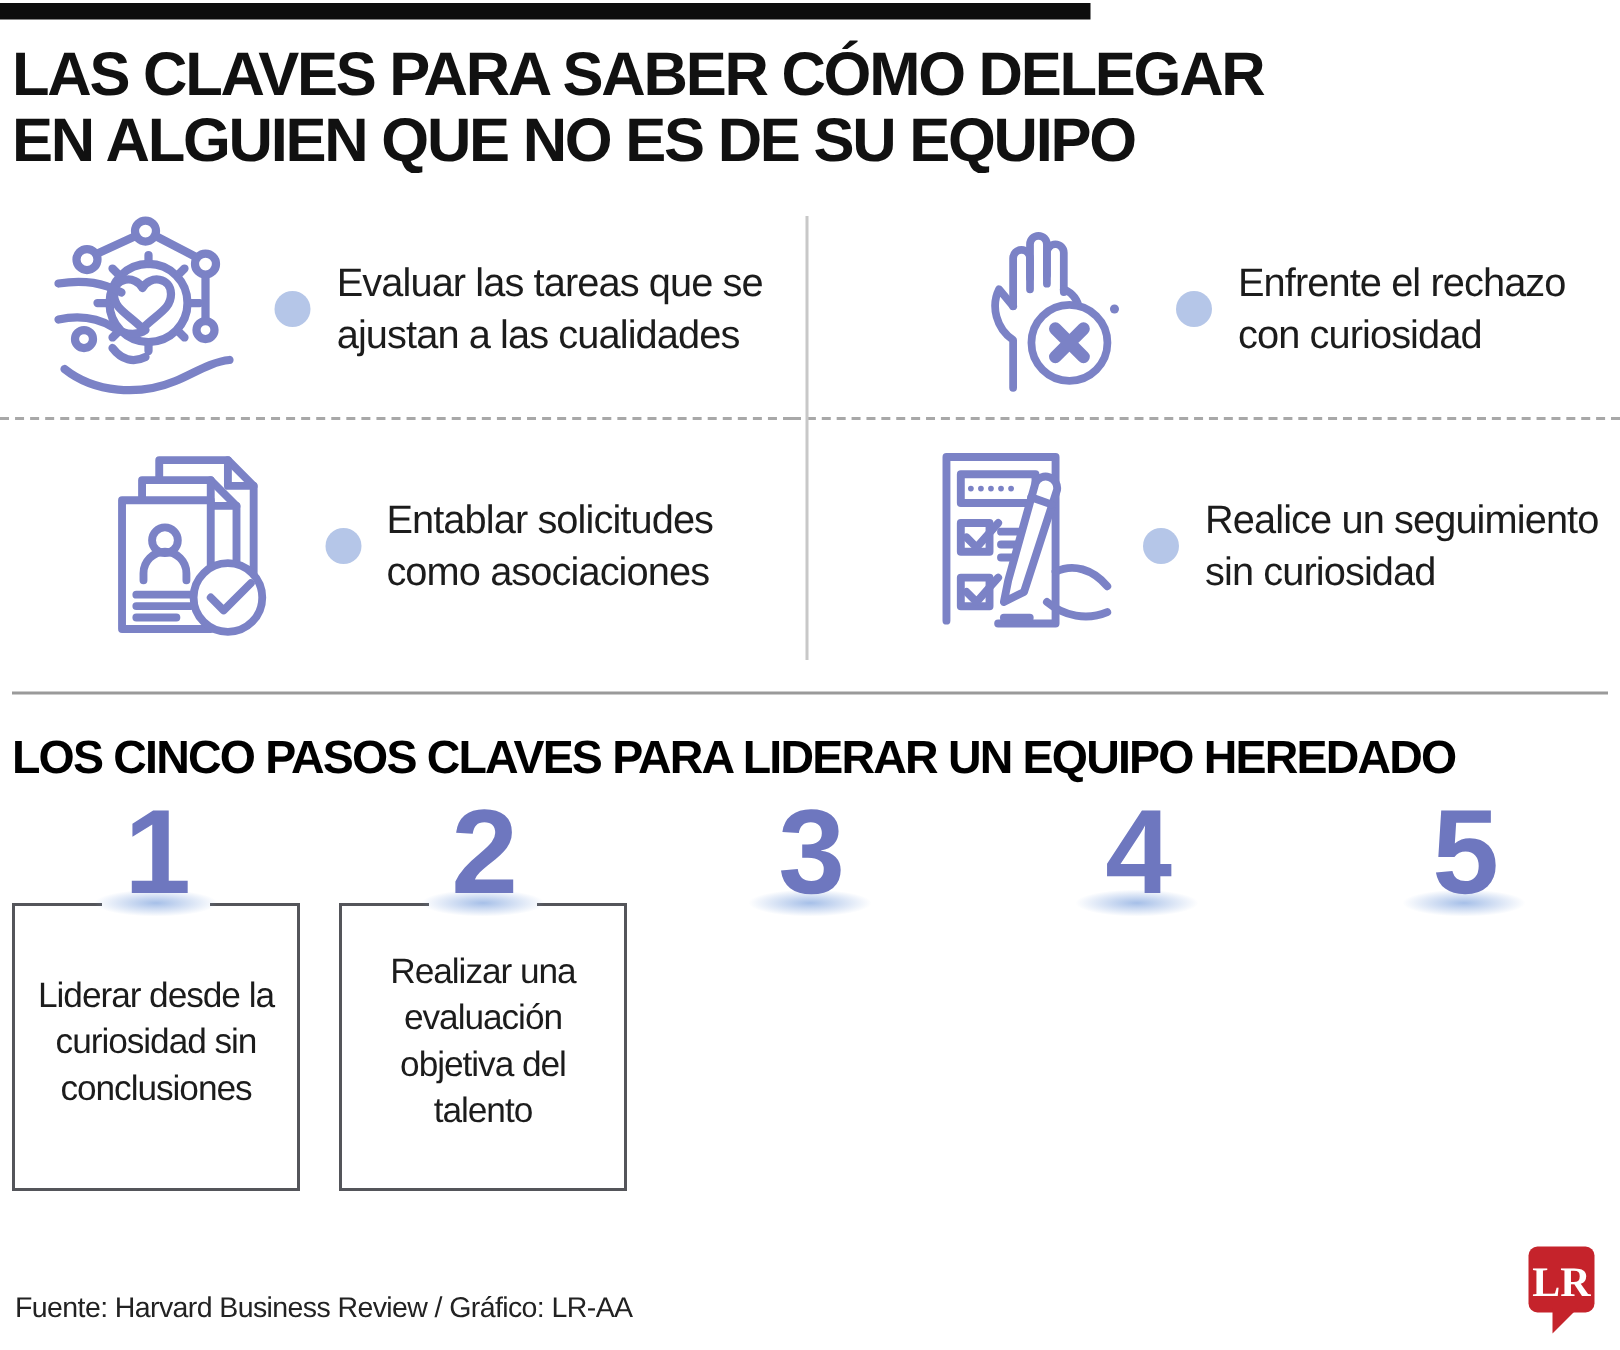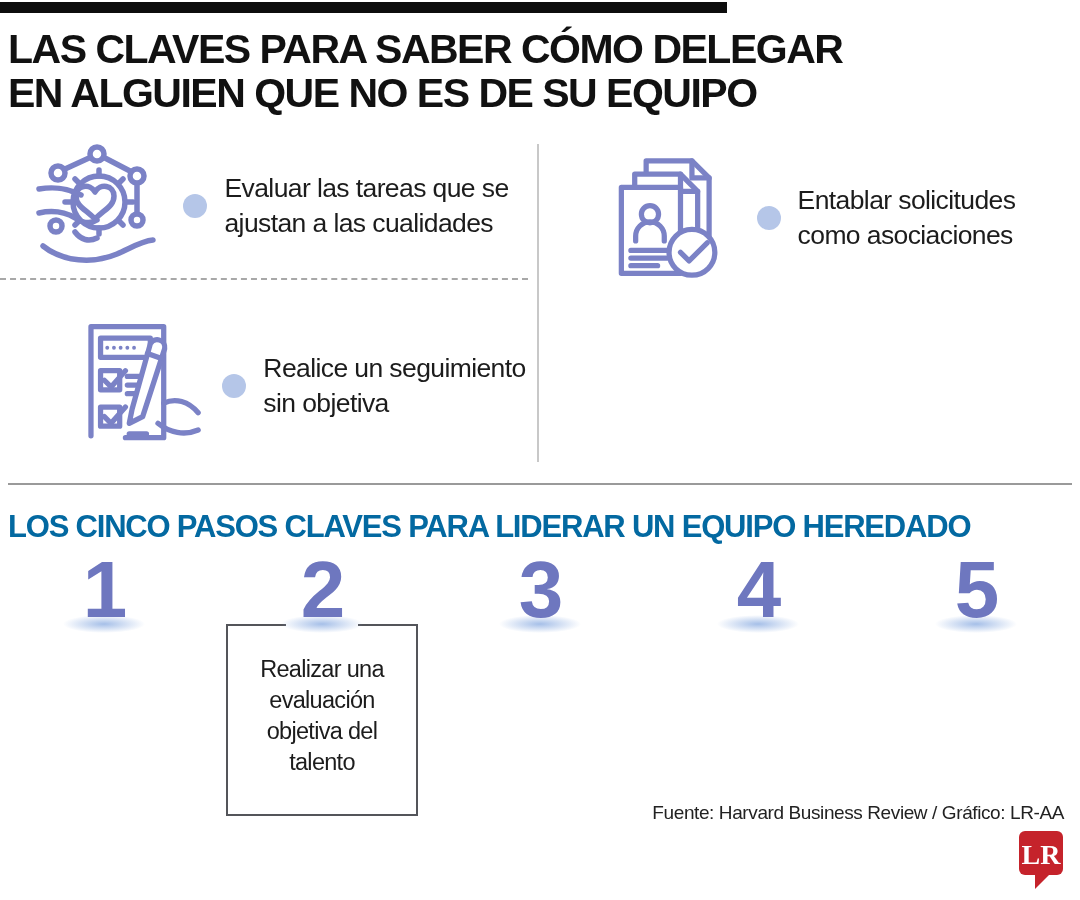--- a/index.html
+++ b/index.html
@@ -28,40 +28,40 @@
   .bullet { flex:none; width:24px; height:24px; border-radius:50%;
             background:#b5c6e8; margin-right:17px; }
   .key-text { font-size:26.5px; letter-spacing:-0.6px; line-height:1.3;
               white-space:pre-line; color:#1c1c1c; }
   .ic { stroke:#7b82c6; fill:none; stroke-width:5.5;
         stroke-linecap:round; stroke-linejoin:round; }
 
   
   .divider { margin:13px 8px 0 8px; height:2px; background:#9a9a9a; }
   .section-title { margin:24px 0 0 8px; font-size:31px; font-weight:800;
-                   letter-spacing:-1.2px; color:#0369a1; }
+                   letter-spacing:-1.2px; color:#000000; }
 
   .steps { display:flex; gap:26px; margin:12px 8px 0 8px; }
   .step { flex:1; display:flex; flex-direction:column; align-items:center; }
   .num { position:relative; z-index:4; font-size:80px; font-weight:800;
          color:#6e77bf; line-height:0.82; letter-spacing:-2px; }
   .glow { position:relative; z-index:3; width:82px; height:18px;
           margin:-7px 0 -9px 0; border-radius:50%;
           background:radial-gradient(closest-side, rgba(150,180,228,0.85), rgba(150,180,228,0)); }
   .box { position:relative; z-index:1; width:100%; height:192px;
          border:2px solid #54555a; display:flex; align-items:center;
          justify-content:center; text-align:center; padding:8px 2px 16px 2px; }
   .box::before { content:""; position:absolute; top:-4px; left:50%;
                  transform:translateX(-50%); width:72px; height:7px; background:#fff; }
   .step-text { font-size:23.5px; letter-spacing:-0.7px; line-height:1.32;
                white-space:pre-line; color:#1c1c1c; }
 
   
   .footer { position:absolute; left:10px; right:16px; bottom:10px;
-            display:flex; justify-content:space-between; align-items:flex-end;flex-direction:column; }
+            display:flex; justify-content:space-between; align-items:flex-end; }
   .source { font-size:19px; letter-spacing:-0.4px; color:#222; padding-bottom:6px; }
 </style>
 </head>
 <body>
 
 <div class="topbar"></div>
 
 <h1 class="title">LAS CLAVES PARA SABER CÓMO DELEGAR
 EN ALGUIEN QUE NO ES DE SU EQUIPO</h1>
 
@@ -84,20 +84,37 @@
         <path d="M8 73 C22 70 34 72 44 78 C52 83 60 84 66 80"></path>
         <path d="M44 92 c6 8 14 10 22 6"></path>
         <path d="M12 106 c20 16 50 18 74 8 c12 -5 24 -13 36 -14"></path>
       </svg>
     </div>
     <span class="bullet"></span>
     <p class="key-text">Evaluar las tareas que se
 ajustan a las cualidades</p>
   </div>
 
+  <div class="key-item dash rightcol">
+    <div class="icon-wrap">
+      <svg class="ic" width="122" height="132" viewBox="0 0 130 132">
+        <path d="M42 122 V88 C30 80 26 64 32 52 l10 12"></path>
+        <path d="M42 64 V30 a6 6 0 0 1 12 0 V52"></path>
+        <path d="M54 44 V20 a6 6 0 0 1 12 0 V48"></path>
+        <path d="M66 42 V26 a6 6 0 0 1 12 0 V54"></path>
+        <path d="M78 52 c7 3 10 8 11 14"></path>
+        <circle cx="82" cy="90" r="27" fill="#fff"></circle>
+        <path d="M72 80 L92 100 M92 80 L72 100" stroke-width="9"></path>
+        <circle cx="114" cy="66" r="3.2" fill="#7b82c6" stroke="none"></circle>
+      </svg>
+    </div>
+    <span class="bullet"></span>
+    <p class="key-text">Enfrente el rechazo
+con curiosidad</p>
+  </div>
 
   <div class="key-item row2">
     <div class="icon-wrap">
       <svg class="ic" width="124" height="136" viewBox="0 0 130 136">
         <path d="M40 22 V8 h48 l18 18 V90" fill="#fff"></path>
         <path d="M88 8 v18 h18"></path>
         <path d="M28 36 V22 h48 l18 18 v72 h-12" fill="#fff"></path>
         <path d="M76 22 v18 h18"></path>
         <rect x="14" y="36" width="62" height="90" fill="#fff"></rect>
         <circle cx="44" cy="64" r="9"></circle>
@@ -129,32 +146,37 @@
         <path d="M62 60 h26 M62 69 h22 M62 78 h18"></path>
         <path d="M86 26 a8 8 0 0 1 15 5 L78 102 l-14 7 3 -15 z" fill="#fff"></path>
         <path d="M83 36 l14 5"></path>
         <path d="M136 98 c-10 -12 -24 -16 -36 -10"></path>
         <path d="M136 116 c-14 6 -30 3 -42 -7"></path>
         <path d="M64 120 h18"></path>
       </svg>
     </div>
     <span class="bullet"></span>
     <p class="key-text">Realice un seguimiento
-sin objetiva</p>
+sin curiosidad</p>
   </div>
 </div>
 
 <div class="divider"></div>
 
 <h2 class="section-title">LOS CINCO PASOS CLAVES PARA LIDERAR UN EQUIPO HEREDADO</h2>
 
 <div class="steps">
   <div class="step">
     <div class="num">1</div>
     <div class="glow"></div>
+    <div class="box">
+      <p class="step-text">Liderar desde la
+curiosidad sin
+conclusiones</p>
+    </div>
   </div>
   <div class="step">
     <div class="num">2</div>
     <div class="glow"></div>
     <div class="box">
       <p class="step-text">Realizar una
 evaluación
 objetiva del
 talento</p>
     </div>

